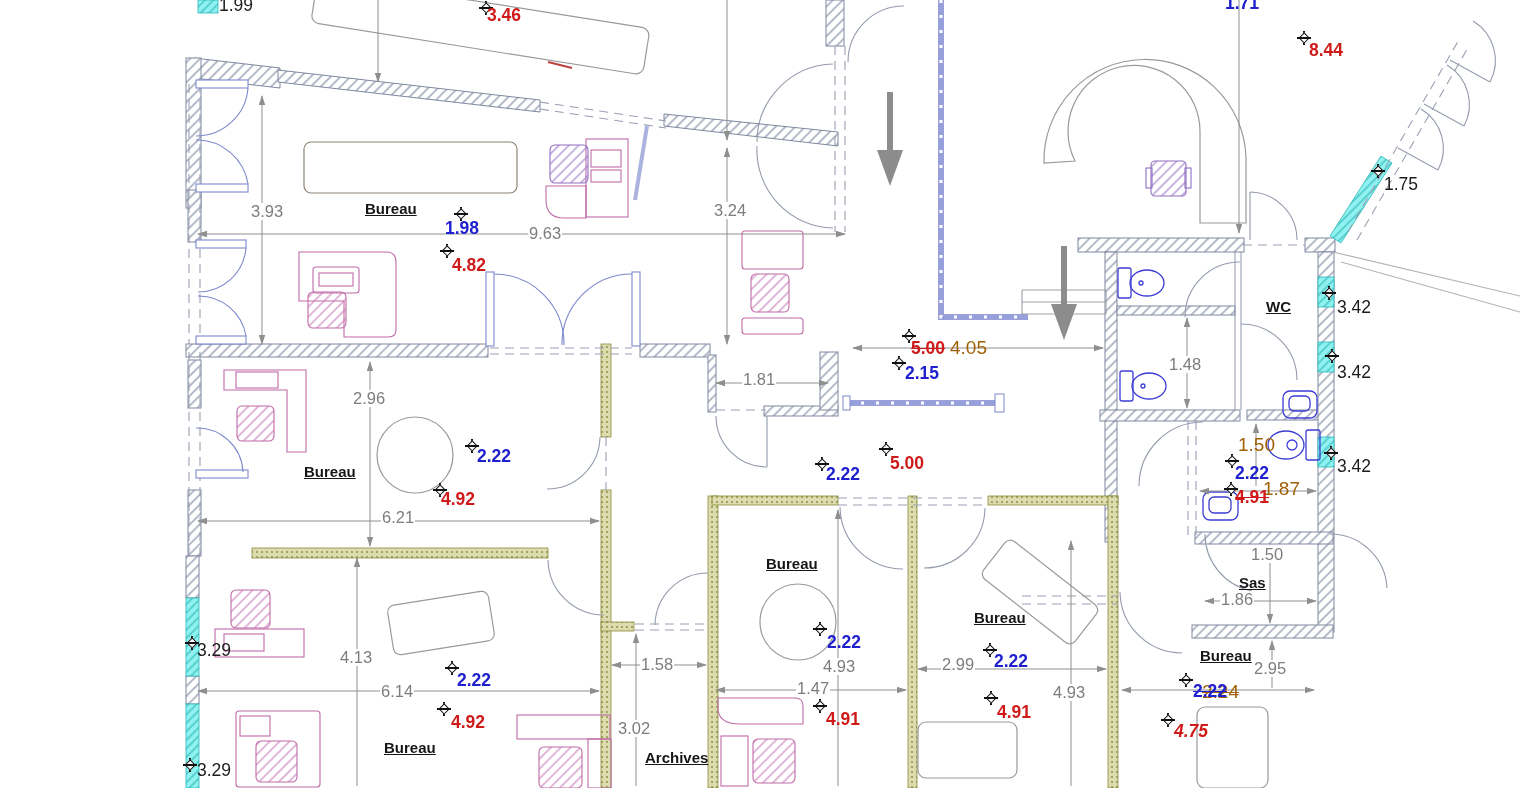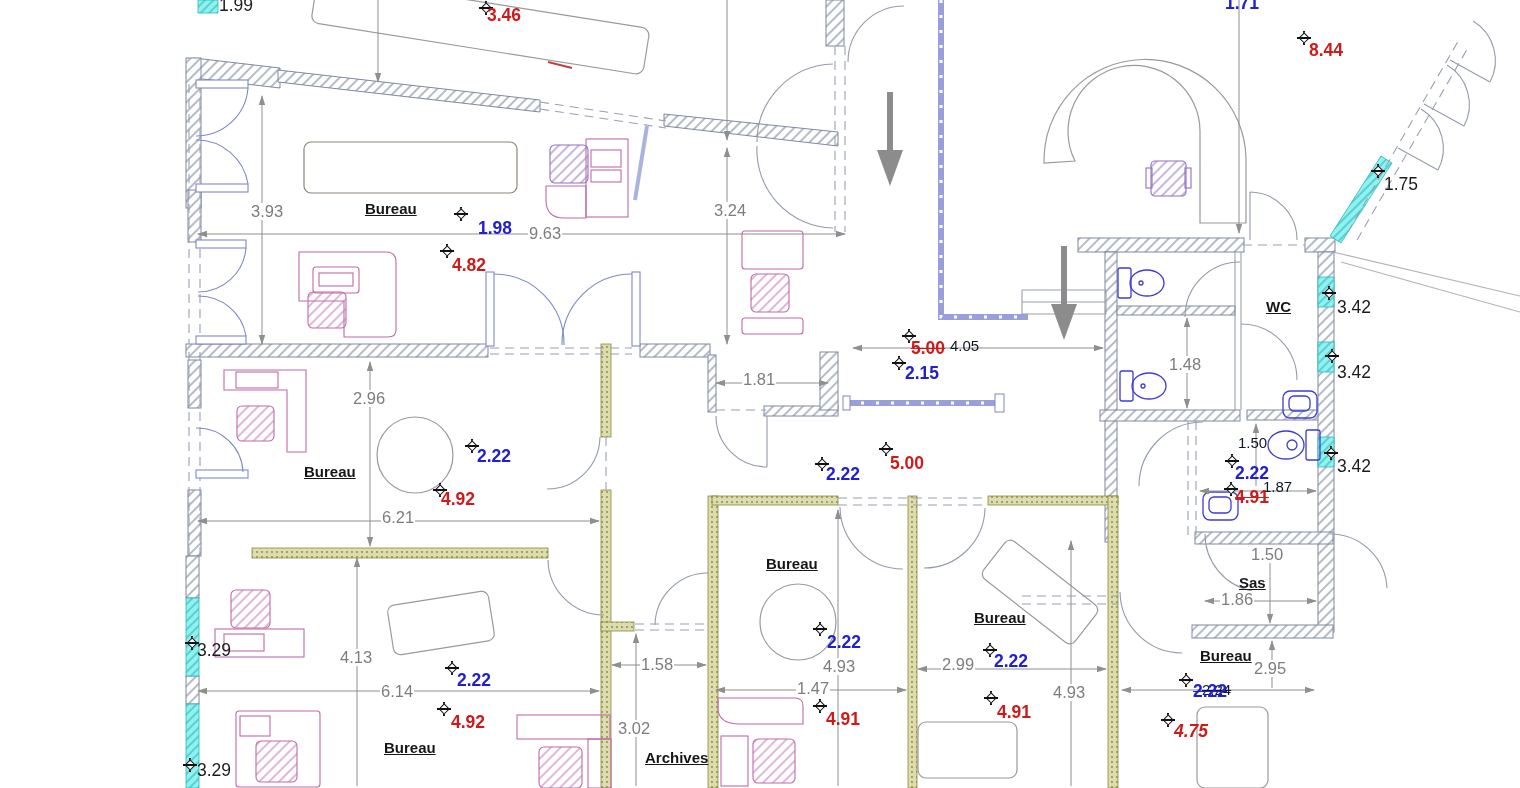--- a/index.html
+++ b/index.html
@@ -1,21 +1,21 @@
 <!DOCTYPE html>
 <html><head>
 <meta charset="utf-8">
 <style>
   html,body{margin:0;padding:0;background:#fff;}
   #stage{position:relative;width:1520px;height:788px;background:#fff;overflow:hidden;
          font-family:"Liberation Sans",sans-serif;}
   #plan-svg{position:absolute;left:0;top:0;}
   .ann{position:absolute;white-space:nowrap;line-height:1.05;z-index:5;}
   .ann.dim{color:#7d7d7d;font-size:16.5px;background:#fff;padding:0 1px;}
-  .ann.dimov{color:#0f172a;font-size:15px;}
+  .ann.dimov{color:#a16207;font-size:19px;}
   .ann.black{color:#1c1c1c;font-size:17.5px;font-weight:500;}
   .ann.blue{color:#2020cf;font-size:17.5px;font-weight:600;z-index:7;}
   .ann.red{color:#cf1a1a;font-size:17.5px;font-weight:600;z-index:6;}
   .ann.room{color:#161616;font-size:15px;font-weight:700;
             text-decoration:underline;}
   .ann.strike{text-decoration:line-through;text-decoration-thickness:1px;}
   .ptmark{position:absolute;width:14px;height:14px;z-index:4;}
   .ptmark::before{content:"";position:absolute;left:6.4px;top:0;width:1.4px;height:14px;background:#111;}
   .ptmark::after{content:"";position:absolute;top:6.4px;left:0;height:1.4px;width:14px;background:#111;}
   .ptmark .d{position:absolute;left:3.4px;top:3.4px;width:6.4px;height:6.4px;
@@ -326,21 +326,21 @@
       <div class="ann red" style="left: 452px; top: 256px;">4.82</div>
       <div class="ann red strike" style="left: 911px; top: 339px;">5.00</div>
       <div class="ann red" style="left: 890px; top: 454px;">5.00</div>
       <div class="ann red" style="left: 441px; top: 490px;">4.92</div>
       <div class="ann red strike" style="left: 1235px; top: 488px;">4.91</div>
       <div class="ann red" style="left: 451px; top: 713px;">4.92</div>
       <div class="ann red" style="left: 826px; top: 710px;">4.91</div>
       <div class="ann red" style="left: 997px; top: 703px;">4.91</div>
       <div class="ann red" style="left: 1174px; top: 722px; font-style: italic;">4.75</div>
       <div class="ann blue" style="left: 1225px; top: -6px;">1.71</div>
-      <div class="ann blue" style="left: 478px; top: 219px; text-align: right;">1.98</div>
+      <div class="ann blue" style="left: 445px; top: 219px; text-align: right;">1.98</div>
       <div class="ann blue" style="left: 905px; top: 364px;">2.15</div>
       <div class="ann blue" style="left: 477px; top: 447px;">2.22</div>
       <div class="ann blue" style="left: 826px; top: 465px;">2.22</div>
       <div class="ann blue" style="left: 1235px; top: 464px;">2.22</div>
       <div class="ann blue" style="left: 457px; top: 671px;">2.22</div>
       <div class="ann blue" style="left: 827px; top: 633px;">2.22</div>
       <div class="ann blue" style="left: 994px; top: 652px;">2.22</div>
       <div class="ann blue strike" style="left: 1193px; top: 682px;">2.22</div>
       <div class="ptmark" style="left: 479px; top: 1px;">
         <span class="d"></span>

